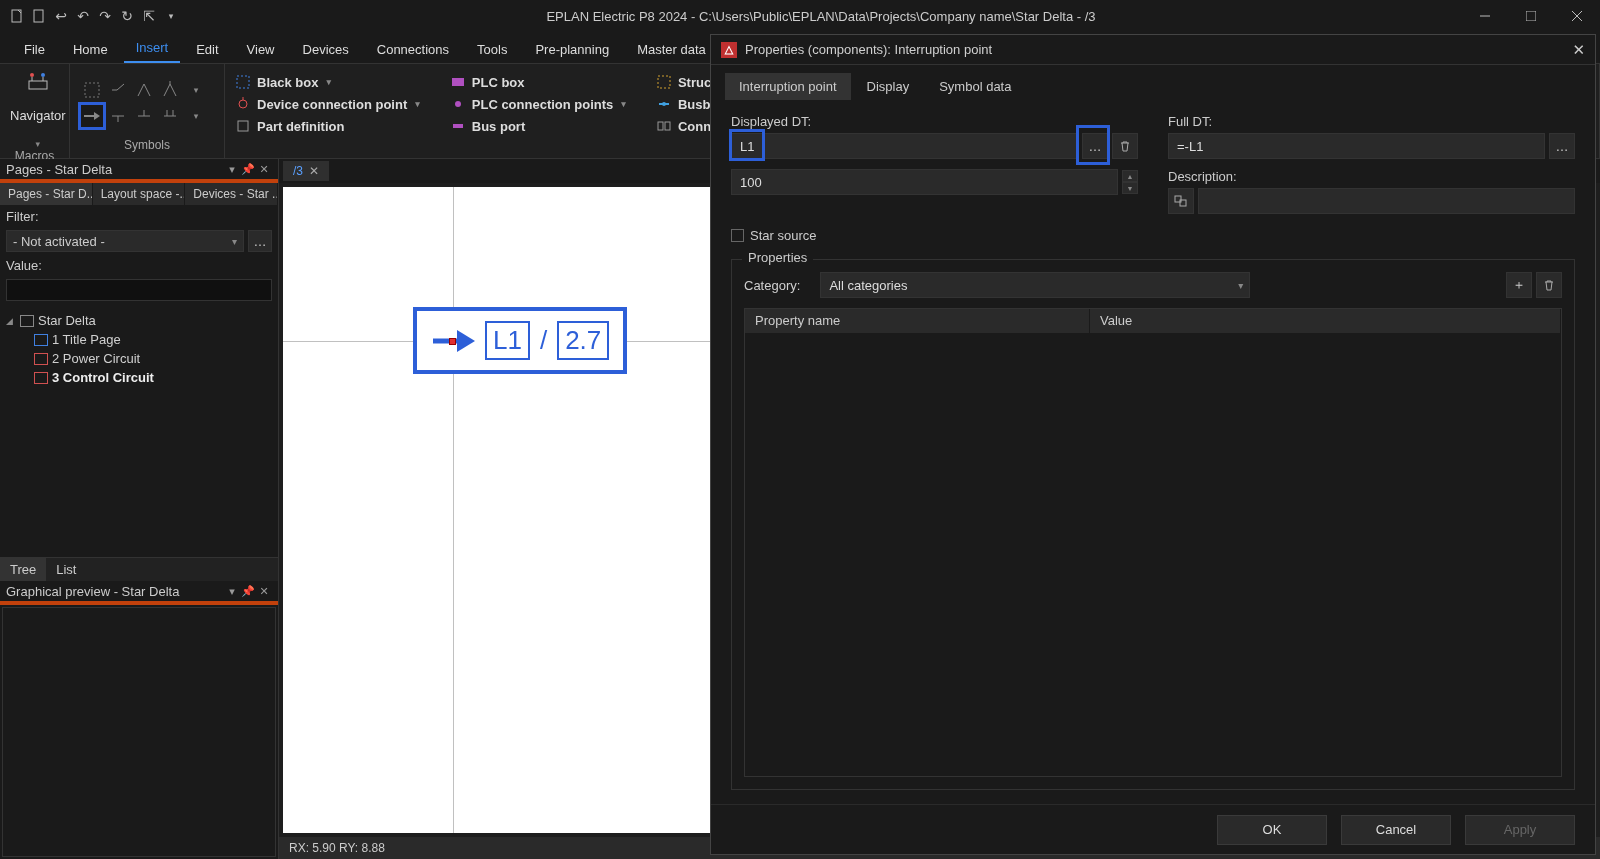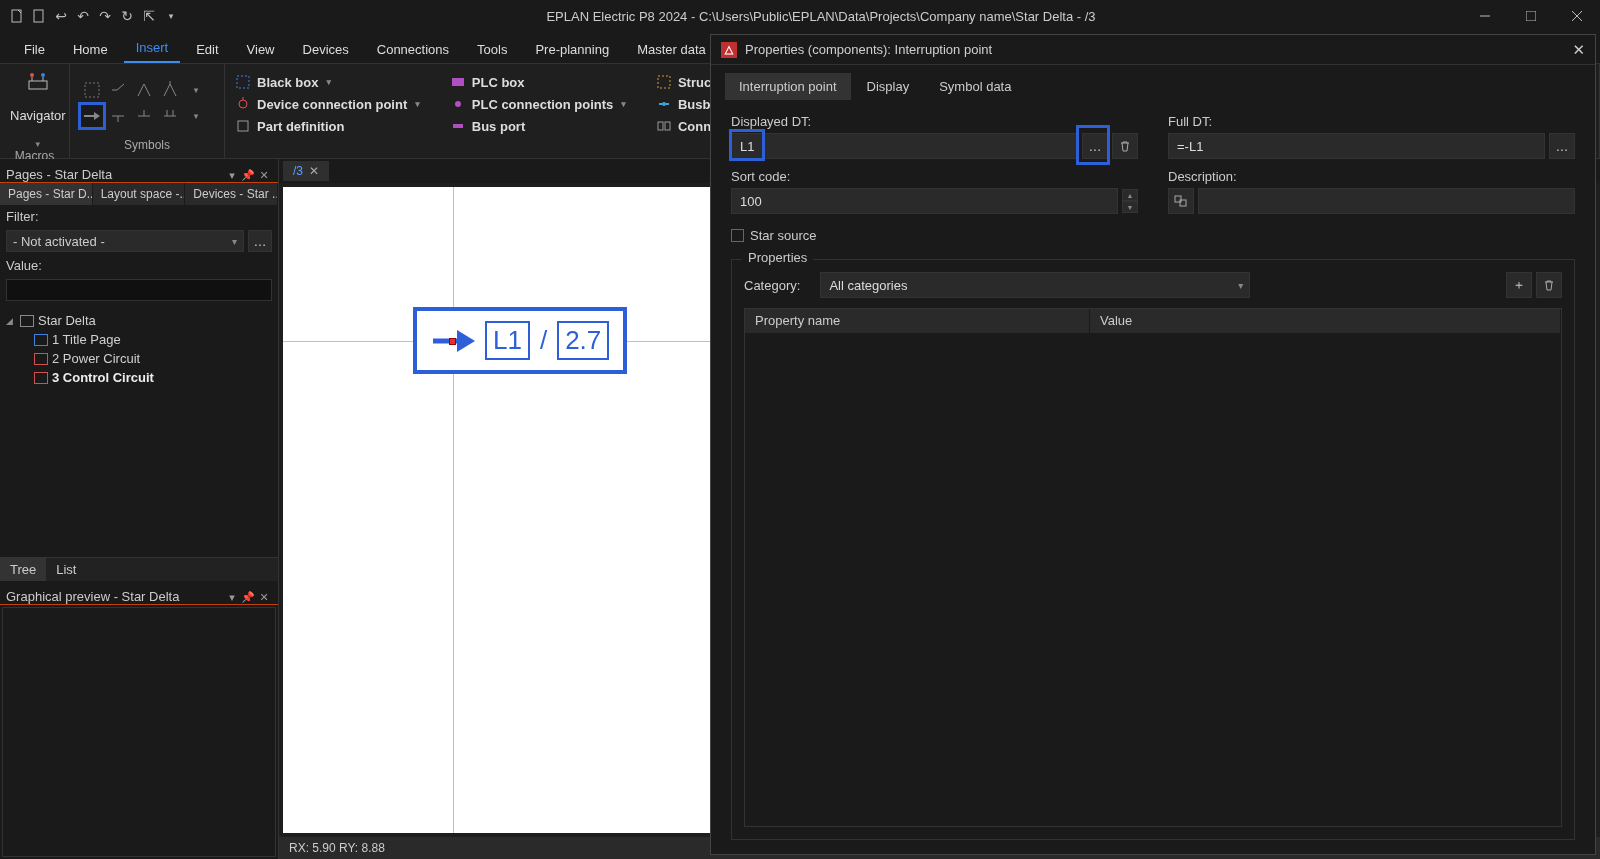--- a/index.html
+++ b/index.html
@@ -33,21 +33,21 @@
 .dev-col { display: flex; flex-direction: column; gap: 6px; padding: 2px 0; }
 .dev-item { display: flex; align-items: center; gap: 6px; color: #ddd; cursor: pointer; font-size: 13px; white-space: nowrap; font-weight: bold; }
 .dev-icon { width: 16px; height: 16px; display: inline-flex; align-items:center; justify-content:center; }
 .dropdown-caret { color: #888; font-size: 9px; margin-left: 2px; }
 
 
 .main { display: flex; height: calc(859px - 32px - 32px - 95px); }
 
 
 .left-panel { width: 279px; background: #1a1a1a; display: flex; flex-direction: column; border-right: 1px solid #333; }
-.panel-header { height: 24px; display: flex; align-items: flex-end; padding: 0 6px; background: #1a1a1a; color: #ccc; border-bottom: 1px solid #c2410c; }
+.panel-header { height: 24px; display: flex; align-items: center; padding: 0 6px; background: #1a1a1a; color: #ccc; border-bottom: 4px solid #c2410c; }
 .panel-header .spacer { flex: 1; }
 .panel-ctl { width: 16px; text-align: center; color: #999; cursor: pointer; font-size: 11px; }
 
 .panel-tabs { display: flex; background: #222; font-size: 12px; }
 .panel-tab { padding: 4px 8px; background: #2a2a2a; border-right: 1px solid #1a1a1a; cursor: pointer; color: #ccc; white-space: nowrap; overflow: hidden; }
 .panel-tab.active { background: #333; }
 
 .filter-row { padding: 4px 6px; color: #ccc; }
 .filter-select-row { display: flex; gap: 4px; padding: 2px 6px; align-items: center; }
 .filter-select { flex: 1; background: #2a2a2a; border: 1px solid #333; color: #ccc; height: 22px; padding: 0 6px; display: flex; align-items: center; position: relative; }
@@ -476,21 +476,20 @@
         <span class="field-label">Full DT:</span>
         <div class="field-input-row">
           <input class="text-input" value="=-L1" style="">
           <div class="small-btn">…</div>
         </div>
       </div>
     </div>
 
     <div class="field-row">
       <div class="field">
-        <span class="field-label">Sort code:</span>
         <div class="field-input-row">
           <input class="text-input" value="100" style="">
           <div class="spinner">
             <div class="sp">▲</div>
             <div class="sp">▼</div>
           </div>
         </div>
       </div>
       <div class="field">
         <span class="field-label">Description:</span>
@@ -528,13 +527,18 @@
         </div>
       </div>
       <div class="prop-table">
         <div class="prop-header">
           <div class="col col-name">Property name</div>
           <div class="col col-value">Value</div>
         </div>
       </div>
     </div>
   </div>
+  <div class="dlg-footer">
+    <div class="dlg-btn">OK</div>
+    <div class="dlg-btn">Cancel</div>
+    <div class="dlg-btn disabled">Apply</div>
+  </div>
 </div>
 
 </body></html>

